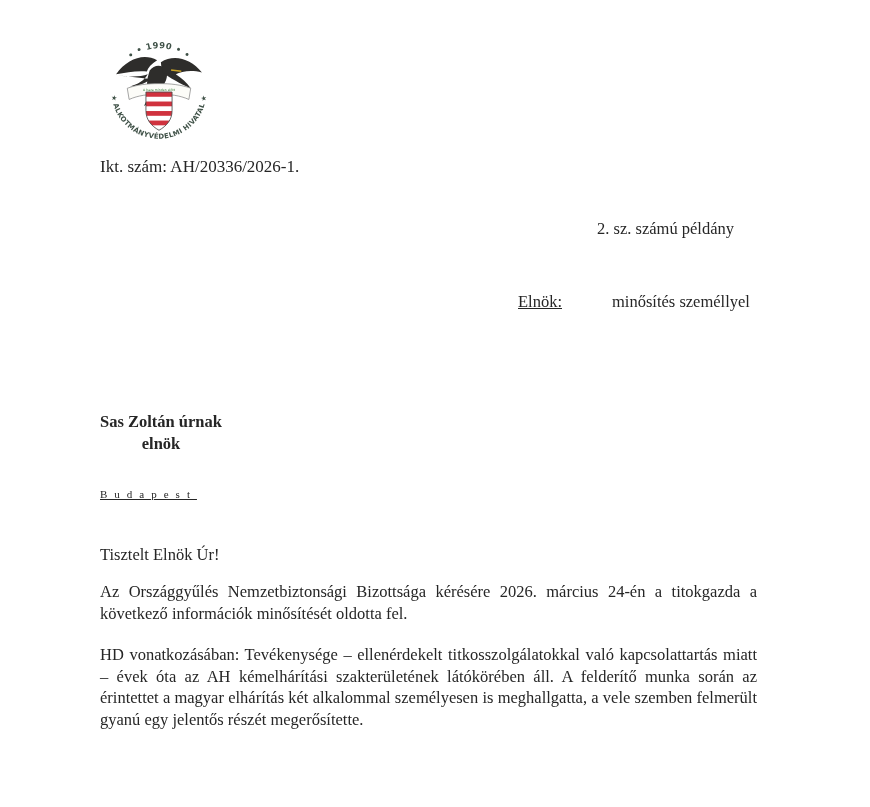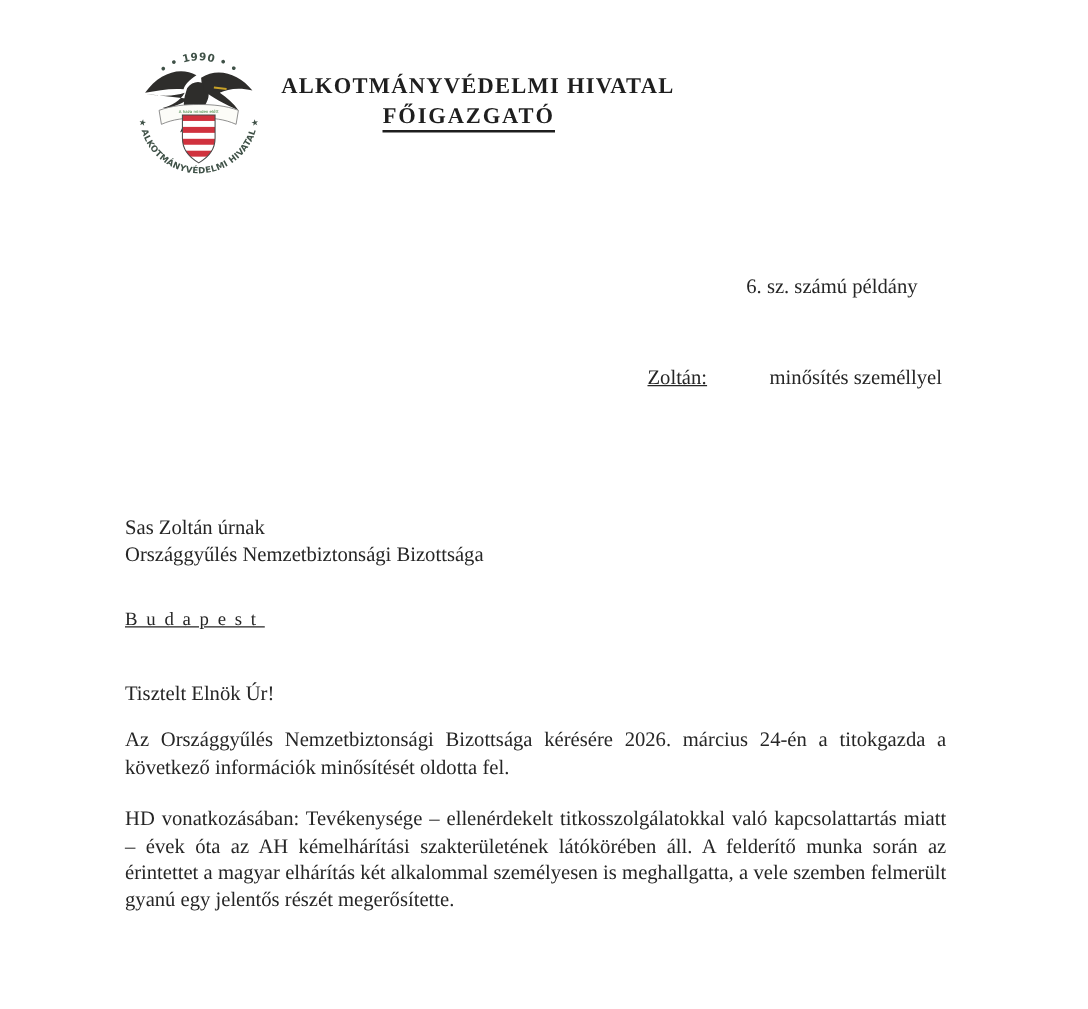--- a/index.html
+++ b/index.html
@@ -74,28 +74,29 @@
   .subject-value {
     margin-left: 50px;
   }
 
   
   .addressee {
     position: absolute;
     left: 100px;
     top: 411px;
     font-size: 16.5px;
-    font-weight: normal;
+    font-weight: bold;
     line-height: 21.5px;
+    text-align: center;
   }
   .city {
     position: absolute;
     left: 100px;
     top: 488px;
-    font-size: 15px;
+    font-size: 11px;
     letter-spacing: 7px;
     text-decoration: underline;
   }
 
   
   .salutation {
     position: absolute;
     left: 100px;
     top: 545px;
     font-size: 16.5px;
@@ -167,35 +168,32 @@
           <rect x="46" y="63" width="28" height="5.1" fill="#d0323e"></rect>
           <rect x="46" y="73.2" width="28" height="5.1" fill="#d0323e"></rect>
           <rect x="46" y="83.4" width="28" height="5.1" fill="#d0323e"></rect>
           <rect x="46" y="93.6" width="28" height="5.1" fill="#d0323e"></rect>
         </g>
         <path d="M46 63 L74 63 L74 83 C 74 93 68 99.5 60 104 C 52 99.5 46 93 46 83 Z" fill="none" stroke="#4a4a4a" stroke-width="0.9"></path>
       </g>
     </svg>
   </div>
 
-  <div class="letterhead-text">
-    <div class="org-name">ALKOTMÁNYVÉDELMI HIVATAL</div>
-    <span class="role-title">FŐIGAZGATÓ</span>
-  </div>
-
-
-  <div class="copy-number">6. sz. számú példány</div>
+
+  <div class="ref-number">Ikt. szám: AH/20336/2026-1.</div>
+
+  <div class="copy-number">2. sz. számú példány</div>
 
   <div class="subject-line">
-    <span class="subject-label">Zoltán:</span><span class="subject-value">minősítés személlyel</span>
+    <span class="subject-label">Elnök:</span><span class="subject-value">minősítés személlyel</span>
   </div>
 
   <div class="addressee">
     <div>Sas Zoltán úrnak</div>
-    <div>Országgyűlés Nemzetbiztonsági Bizottsága</div>
+    <div>elnök</div>
   </div>
   <div class="city">Budapest</div>
 
   <div class="salutation">Tisztelt Elnök Úr!</div>
 
   <div class="letter-body">
     <p class="para-1">Az Országgyűlés Nemzetbiztonsági Bizottsága kérésére 2026. március 24-én a titokgazda a következő információk minősítését oldotta fel.</p>
     <p class="para-2">HD vonatkozásában: Tevékenysége – ellenérdekelt titkosszolgálatokkal való kapcsolattartás miatt – évek óta az AH kémelhárítási szakterületének látókörében áll. A felderítő munka során az érintettet a magyar elhárítás két alkalommal személyesen is meghallgatta, a vele szemben felmerült gyanú egy jelentős részét megerősítette.</p>
   </div>
 

